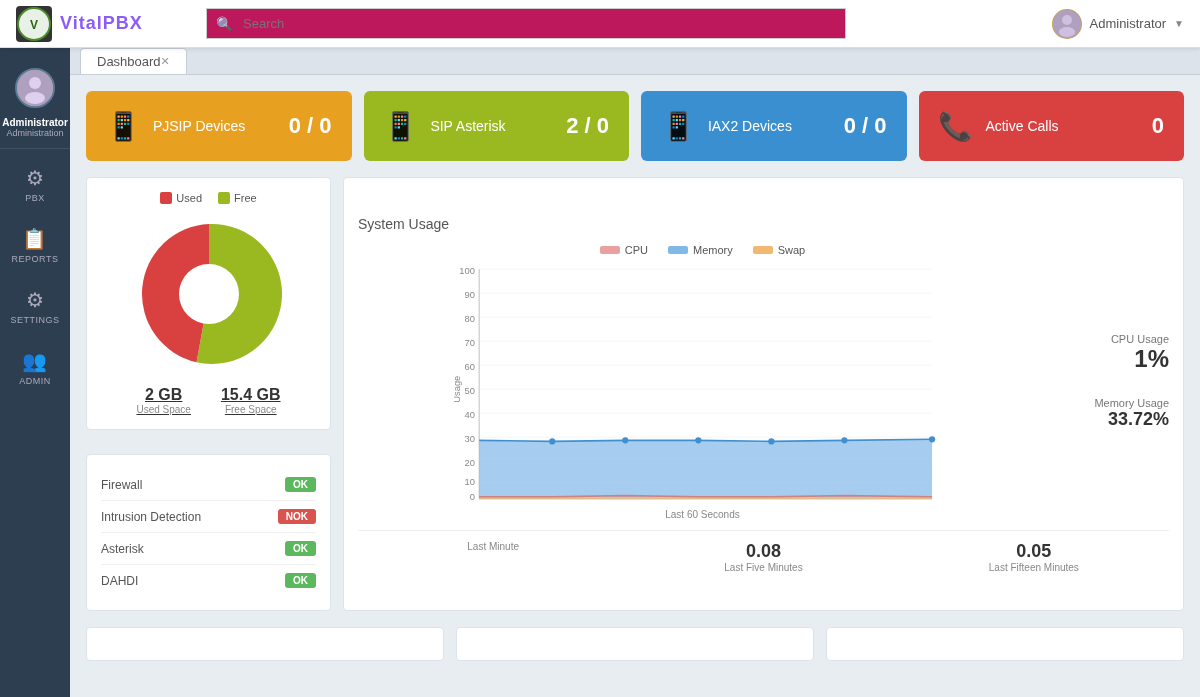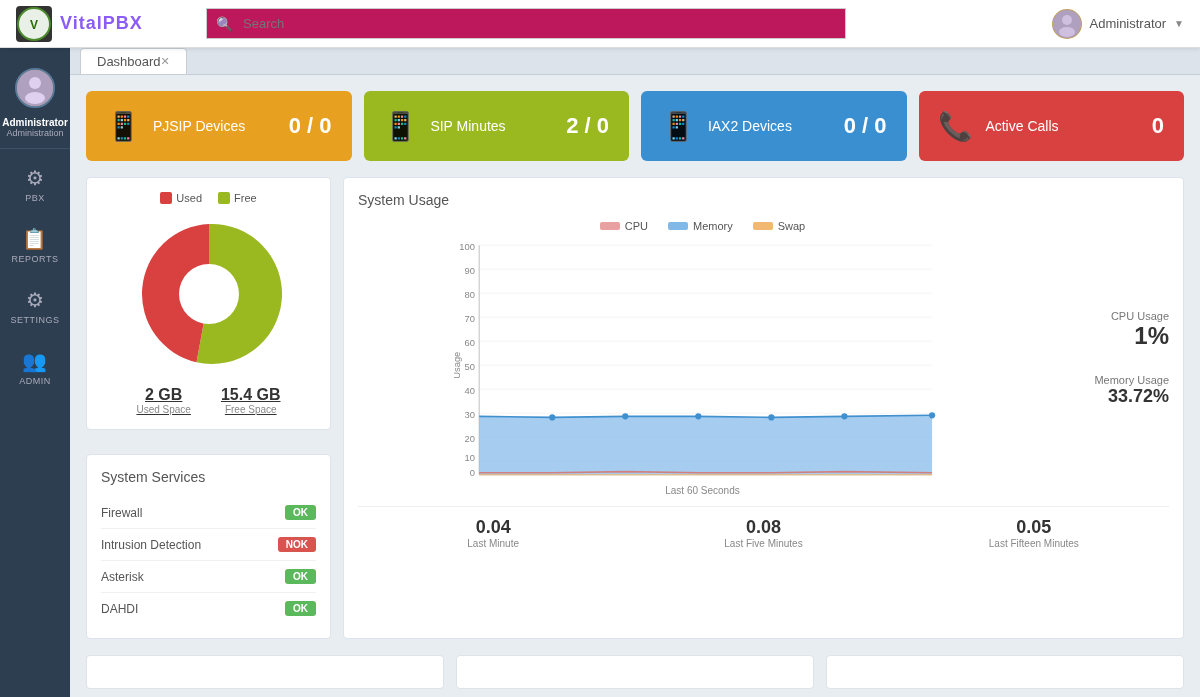--- a/index.html
+++ b/index.html
@@ -310,20 +310,21 @@
       font-weight: bold;
       color: white;
     }
     .status-ok { background: #5cb85c; }
     .status-nok { background: #d9534f; }
 
     
     #system-usage-panel {
       display: flex;
       flex-direction: column;
+      justify-content: center;
     }
     #usage-top {
       display: flex;
       gap: 12px;
     }
     #chart-area {
       flex: 1;
     }
     #usage-stats-right {
       width: 110px;
@@ -493,21 +494,21 @@
         <div class="stat-card card-orange">
           <div class="stat-card-left">
             <span class="stat-card-icon">📱</span>
             <span class="stat-card-label">PJSIP Devices</span>
           </div>
           <span class="stat-card-value">0 / 0</span>
         </div>
         <div class="stat-card card-yellow-green">
           <div class="stat-card-left">
             <span class="stat-card-icon">📱</span>
-            <span class="stat-card-label">SIP Minutes</span>
+            <span class="stat-card-label">SIP Asterisk</span>
           </div>
           <span class="stat-card-value">2 / 0</span>
         </div>
         <div class="stat-card card-blue">
           <div class="stat-card-left">
             <span class="stat-card-icon">📱</span>
             <span class="stat-card-label">IAX2 Devices</span>
           </div>
           <span class="stat-card-value">0 / 0</span>
         </div>
@@ -550,21 +551,20 @@
                 </div>
                 <div class="disk-stat">
                   <div class="disk-stat-value">15.4 GB</div>
                   <div class="disk-stat-label">Free Space</div>
                 </div>
               </div>
             </div>
           </div>
 
           <div class="panel" id="services-panel">
-            <div class="panel-title">System Services</div>
             <div id="services-list">
 
             <div class="service-row">
                   <span>Firewall</span>
     <span class="status-badge status-ok">OK</span>
                 </div>
                 <div class="service-row">
                   <span>Intrusion Detection</span>
     <span class="status-badge status-nok">NOK</span>
                 </div>
@@ -659,21 +659,20 @@
               </div>
               <div class="usage-stat">
                 <div class="usage-stat-label">Memory Usage</div>
                 <div class="usage-stat-value" style="font-size:18px;">33.72%</div>
               </div>
             </div>
           </div>
 
           <div id="load-averages">
             <div class="load-stat">
-              <div class="load-stat-value">0.04</div>
               <div class="load-stat-label">Last Minute</div>
             </div>
             <div class="load-stat">
               <div class="load-stat-value">0.08</div>
               <div class="load-stat-label">Last Five Minutes</div>
             </div>
             <div class="load-stat">
               <div class="load-stat-value">0.05</div>
               <div class="load-stat-label">Last Fifteen Minutes</div>
             </div>

